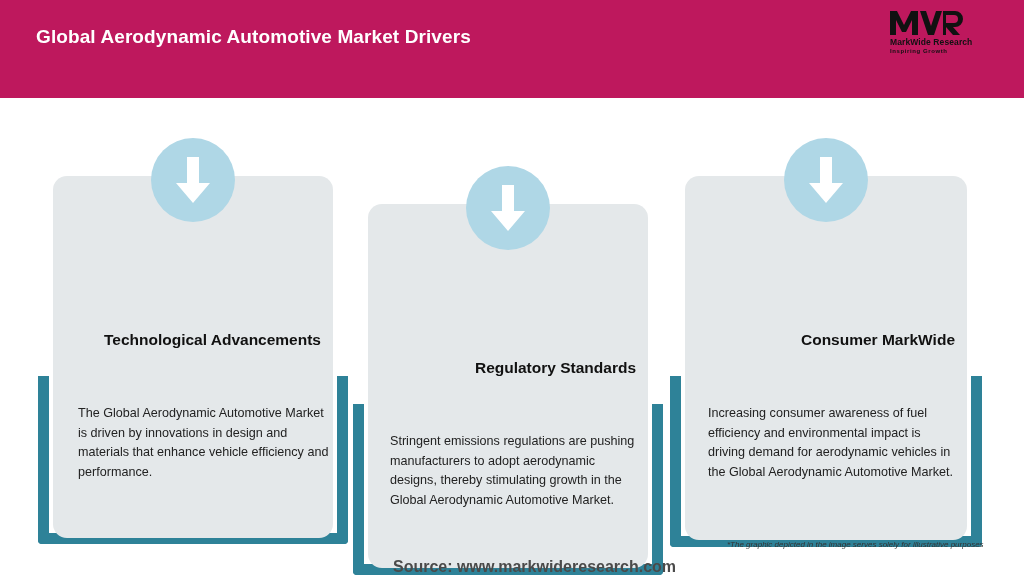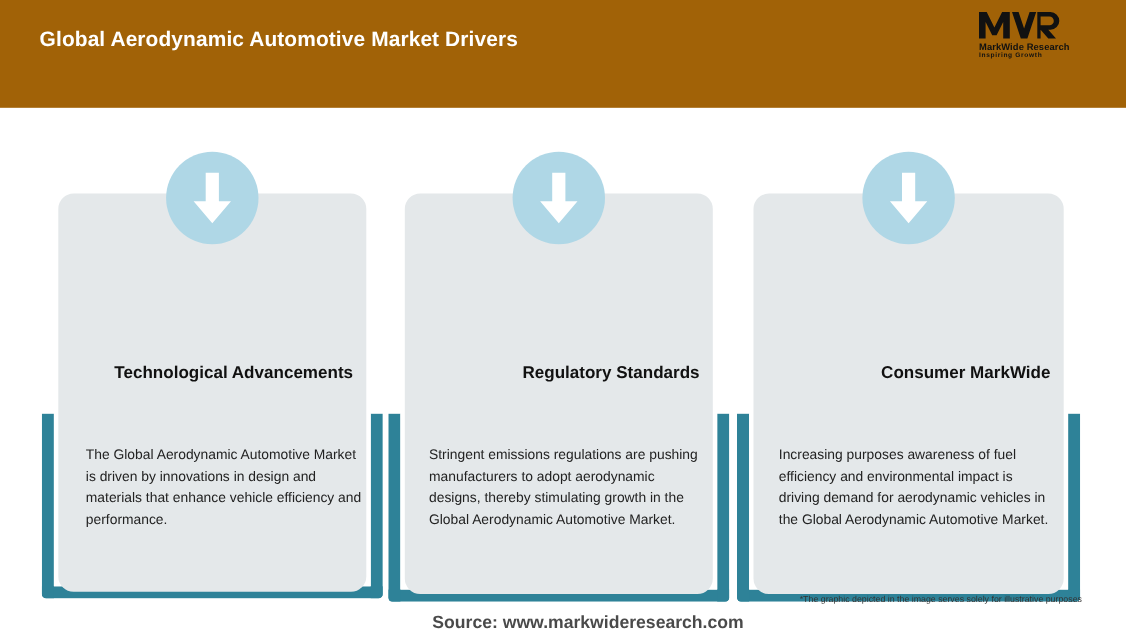--- a/index.html
+++ b/index.html
@@ -14,21 +14,21 @@
     overflow: hidden;
     position: relative;
   }
 
   
   .header {
     position: absolute;
     left: 0; top: 0;
     width: 1024px;
     height: 98px;
-    background: #a16207;
+    background: #be185d;
   }
   .header-title {
     position: absolute;
     left: 36px;
     top: 26px;
     font-size: 19px;
     font-weight: bold;
     color: #ffffff;
     letter-spacing: 0.1px;
     white-space: nowrap;
@@ -73,21 +73,21 @@
     top: 98px;
     width: 1024px;
     height: 478px;
   }
   .card-wrap {
     position: absolute;
     top: 0;
     height: 450px;
   }
   .card-wrap.c0 { left: 38px;  width: 310px; }
-  .card-wrap.c1 { left: 353px; width: 310px; }
+  .card-wrap.c1 { left: 353px; width: 310px; margin-top: 28px; }
   .card-wrap.c2 { left: 670px; width: 312px; }
 
   
   .bracket {
     position: absolute;
     left: 0;
     top: 278px;
     width: 100%;
     height: 170px;
     border-left: 11px solid #2E8298;
@@ -161,20 +161,21 @@
     color: #4a4a4a;
     white-space: nowrap;
   }
   .disclaimer {
     position: absolute;
     left: 727px;
     top: 540px;
     font-size: 8px;
     color: #333333;
     white-space: nowrap;
+    font-style: italic;
   }
 </style>
 </head>
 <body>
 
 <div class="header">
   <div class="header-title">Global Aerodynamic Automotive Market Drivers</div>
 
   <div class="logo">
     <span class="logo-mark">
@@ -216,21 +217,21 @@
       <svg width="40" height="50" viewBox="0 0 40 50" xmlns="http://www.w3.org/2000/svg" aria-hidden="true">
         <polygon points="14,2 26,2 26,28 37,28 20,48 3,28 14,28" fill="#FFFFFF"></polygon>
       </svg>
     </div>
   </div>
 
   <div class="card-wrap c2">
     <div class="bracket"></div>
     <div class="card">
       <div class="card-title">Consumer MarkWide</div>
-      <div class="card-body">Increasing purposes awareness of fuel efficiency and environmental impact is driving demand for aerodynamic vehicles in the Global Aerodynamic Automotive Market.</div>
+      <div class="card-body">Increasing consumer awareness of fuel efficiency and environmental impact is driving demand for aerodynamic vehicles in the Global Aerodynamic Automotive Market.</div>
     </div>
     <div class="circle">
       <svg width="40" height="50" viewBox="0 0 40 50" xmlns="http://www.w3.org/2000/svg" aria-hidden="true">
         <polygon points="14,2 26,2 26,28 37,28 20,48 3,28 14,28" fill="#FFFFFF"></polygon>
       </svg>
     </div>
   </div>
 
 </div>
 

